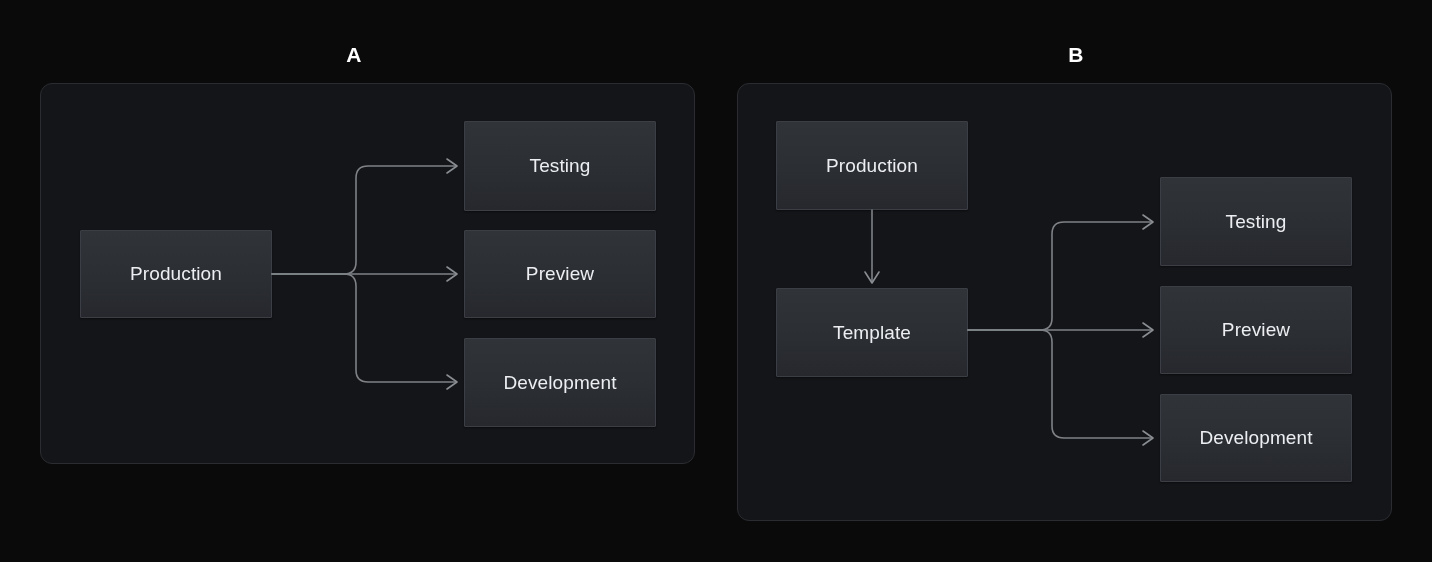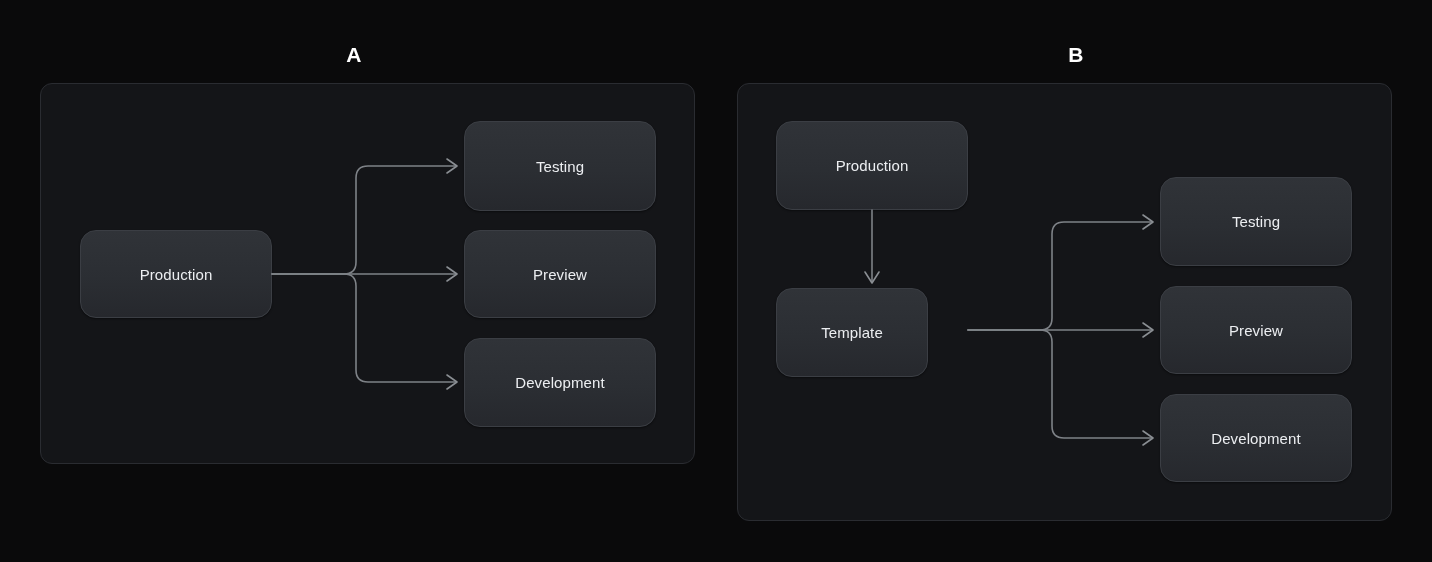--- a/index.html
+++ b/index.html
@@ -41,27 +41,27 @@
     border: 1px solid #2a2c31;
     border-radius: 12px;
     box-sizing: border-box;
   }
 
   
   .node {
     position: absolute;
     box-sizing: border-box;
     border: 1px solid #3b3e44;
-    border-radius: 16px;
+    border-radius: 1px;
     background: linear-gradient(180deg, #303338 0%, #2b2e33 55%, #26282d 100%);
     display: flex;
     align-items: center;
     justify-content: center;
     color: #eceef1;
-    font-size: 15px;
+    font-size: 19px;
     font-weight: 400;
     letter-spacing: 0.1px;
     box-shadow: 0 1px 2px rgba(0,0,0,0.45);
     white-space: nowrap;
   }
 
   
   .wires {
     position: absolute;
     left: 0; top: 0;
@@ -101,21 +101,21 @@
   <div class="node" style="left:464px; top:230px; width:192px; height:88px;">Preview</div>
 
   <div class="node" style="left:464px; top:338px; width:192px; height:89px;">Development</div>
 
   <div class="panel-label" style="left:1046px; top:44px; width:60px;">B</div>
 
   <div class="panel" style="left:737px; top:83px; width:655px; height:438px;"></div>
 
   <div class="node" style="left:776px; top:121px; width:192px; height:89px;">Production</div>
 
-  <div class="node" style="left:776px; top:288px; width:152px; height:89px;">Template</div>
+  <div class="node" style="left:776px; top:288px; width:192px; height:89px;">Template</div>
 
   <div class="node" style="left:1160px; top:177px; width:192px; height:89px;">Testing</div>
 
   <div class="node" style="left:1160px; top:286px; width:192px; height:88px;">Preview</div>
 
   <div class="node" style="left:1160px; top:394px; width:192px; height:88px;">Development</div>
 
   <svg class="wires" viewBox="0 0 1432 562">
 
     <g>

